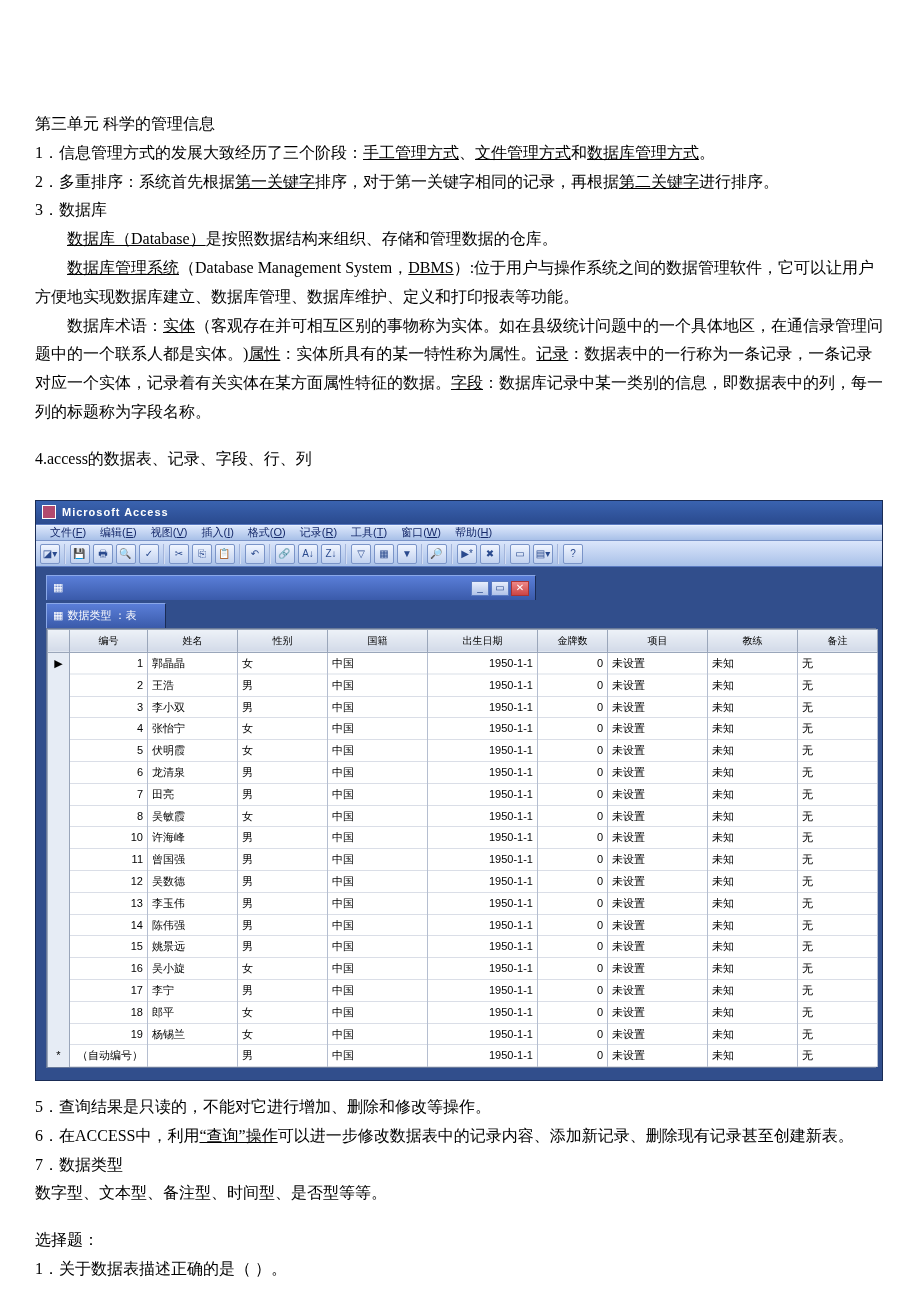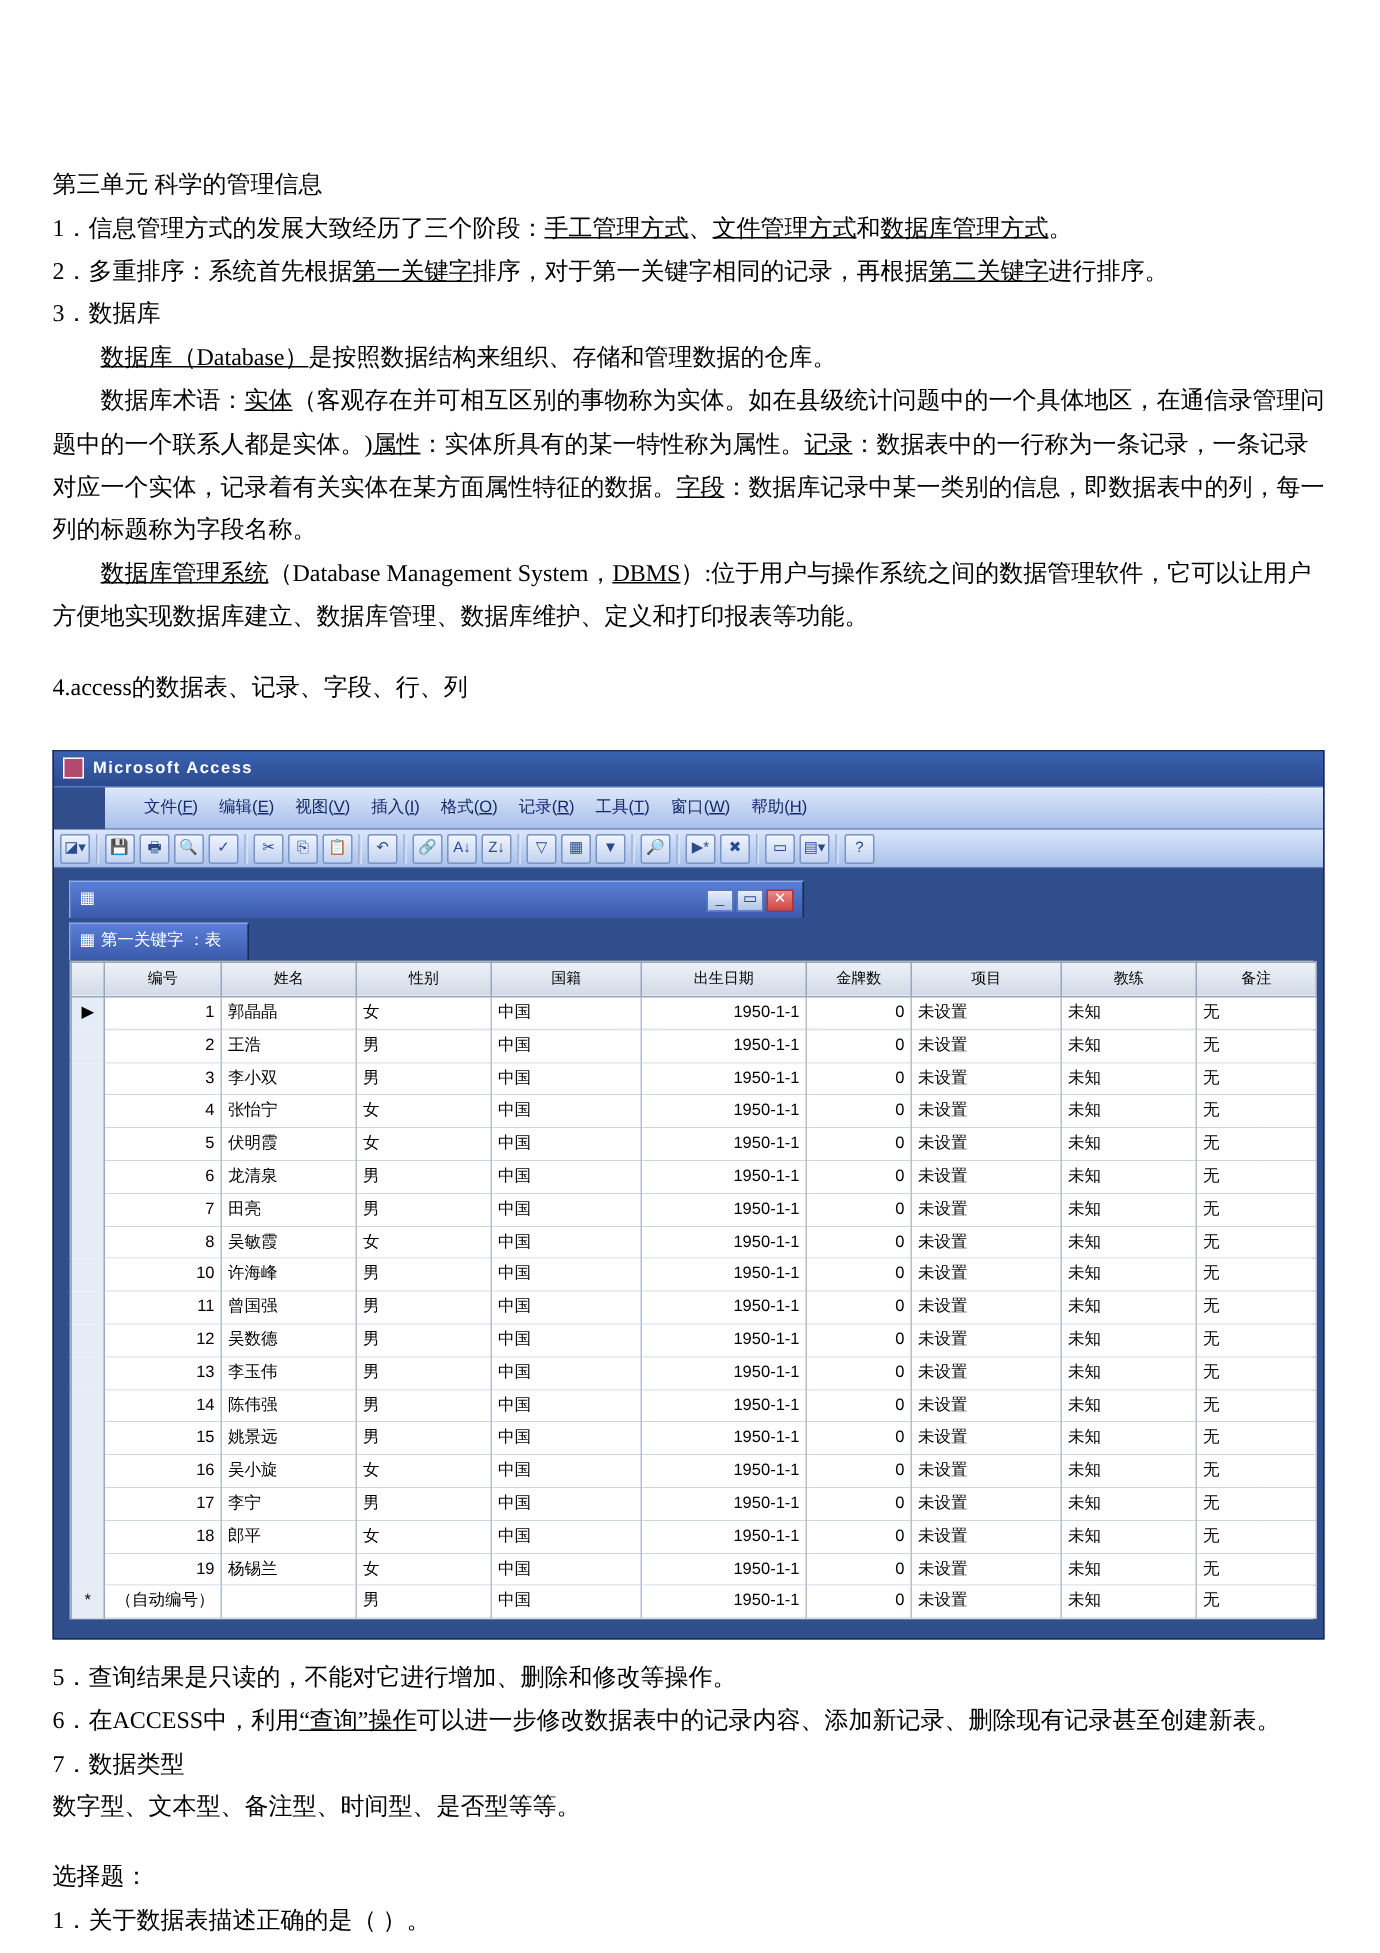--- a/index.html
+++ b/index.html
@@ -7,21 +7,21 @@
   .page { padding: 110px 35px 40px 35px; }
   .u { text-decoration: underline; }
   p { margin: 0; }
   .indent { text-indent: 2em; }
   .gap { height: 18px; }
   
   .access-wrap { margin: 8px 0 12px 0; font-family: "Microsoft Sans Serif", Tahoma, Arial, sans-serif; font-size: 11px; background: #314e8c; border: 1px solid #1a2c55; width: 848px; color: #fff; }
   .titlebar { display:flex; align-items:center; gap:6px; padding:2px 6px; background: linear-gradient(#3a63b0,#2a4a8e); border-bottom:1px solid #5a7ac0; }
   .titlebar .icon { width:14px; height:14px; background:#b24a6e; border:1px solid #fff; }
   .titlebar .title { font-weight:bold; letter-spacing:1px; }
-  .menubar { display:flex; gap:2px; padding:0 20px; background: linear-gradient(#dbe6fb,#a8c0e8); color:#15296a; height:28px; align-items:center; border-bottom:1px solid #7a94c8; border-top:1px solid #e8f0ff;margin-left:34px; }
+  .menubar { display:flex; gap:2px; padding:0 8px; background: linear-gradient(#dbe6fb,#a8c0e8); color:#15296a; height:16px; align-items:center; border-bottom:1px solid #7a94c8; border-top:1px solid #e8f0ff; }
   .menubar span { padding:1px 6px; cursor:default; }
   .menubar span u { text-decoration: underline; }
   .toolbar { display:flex; gap:3px; padding:2px 4px; background: linear-gradient(#dbe6fb,#a8c0e8); border-bottom:1px solid #5a7ac0; height:26px; align-items:center; }
   .toolbar .btn { width:20px; height:20px; background: linear-gradient(#f0f5ff,#c2d2ef); border:1px solid #7a94c8; border-radius:2px; display:flex; align-items:center; justify-content:center; color:#2a4a8e; font-size:10px; }
   .toolbar .sep { width:2px; height:20px; background: linear-gradient(90deg,#8aa0d0,#eef4ff); margin:0 1px; }
   .mdi { padding:8px 0 12px 10px; background:#314e8c; }
   .dbwin-title { display:flex; align-items:center; background: linear-gradient(#5a7ed8,#3a5aaa); color:#fff; padding:2px 6px; width:490px; gap:6px; border-top:1px solid #8aa8e8; border-left:1px solid #8aa8e8; border-right:1px solid #1a2c55; }
   .dbwin-title .wicons { margin-left:auto; display:flex; gap:2px; }
   .wicons .wb { width:18px; height:15px; background: linear-gradient(#e8eefc,#b0c2e8); border:1px solid #5a7ac0; color:#2a4a8e; font-size:10px; display:flex; align-items:center; justify-content:center; cursor:default; }
   .wicons .wb.close { background: linear-gradient(#e88,#c44); color:#fff; border-color:#a33; }
@@ -46,24 +46,24 @@
     <span>1．信息管理方式的发展大致经历了三个阶段：</span><span class="u">手工管理方式</span><span>、</span><span class="u">文件管理方式</span><span>和</span><span class="u">数据库管理方式</span><span>。</span>
   </p>
   <p>
     <span>2．多重排序：系统首先根据</span><span class="u">第一关键字</span><span>排序，对于第一关键字相同的记录，再根据</span><span class="u">第二关键字</span><span>进行排序。</span>
   </p>
   <p>3．数据库</p>
   <p class="indent">
     <span class="u">数据库（Database）</span><span>是按照数据结构来组织、存储和管理数据的仓库。</span>
   </p>
   <p class="indent">
+    <span class="u">数据库管理系统</span><span>（Database Management System，</span><span class="u">DBMS</span><span>）:位于用户与操作系统之间的数据管理软件，它可以让用户方便地实现数据库建立、数据库管理、数据库维护、定义和打印报表等功能。</span>
+  </p>
+  <p class="indent">
     <span>数据库术语：</span><span class="u">实体</span><span>（客观存在并可相互区别的事物称为实体。如在县级统计问题中的一个具体地区，在通信录管理问题中的一个联系人都是实体。)</span><span class="u">属性</span><span>：实体所具有的某一特性称为属性。</span><span class="u">记录</span><span>：数据表中的一行称为一条记录，一条记录对应一个实体，记录着有关实体在某方面属性特征的数据。</span><span class="u">字段</span><span>：数据库记录中某一类别的信息，即数据表中的列，每一列的标题称为字段名称。</span>
-  </p>
-  <p class="indent">
-    <span class="u">数据库管理系统</span><span>（Database Management System，</span><span class="u">DBMS</span><span>）:位于用户与操作系统之间的数据管理软件，它可以让用户方便地实现数据库建立、数据库管理、数据库维护、定义和打印报表等功能。</span>
   </p>
   <div class="gap"></div>
   <p>4.access的数据表、记录、字段、行、列</p>
   <div class="gap"></div>
 
   <div class="access-wrap">
     <div class="titlebar">
       <span class="icon"></span>
       <span class="title">Microsoft Access</span>
     </div>
@@ -114,21 +114,21 @@
       <div class="dbwin-title">
         <span>▦</span>
         <span class="wicons">
           <span class="wb">_</span>
           <span class="wb">▭</span>
           <span class="wb close">✕</span>
         </span>
       </div>
       <div class="tbl-title">
         <span>▦</span>
-        <span>第一关键字 ：表</span>
+        <span>数据类型 ：表</span>
       </div>
       <div class="datasheet">
         <table id="grid">
           <colgroup>
             <col style="width:22px">
               <col style="width:78px">
               <col style="width:90px">
               <col style="width:90px">
             <col style="width:100px">
               <col style="width:110px">

